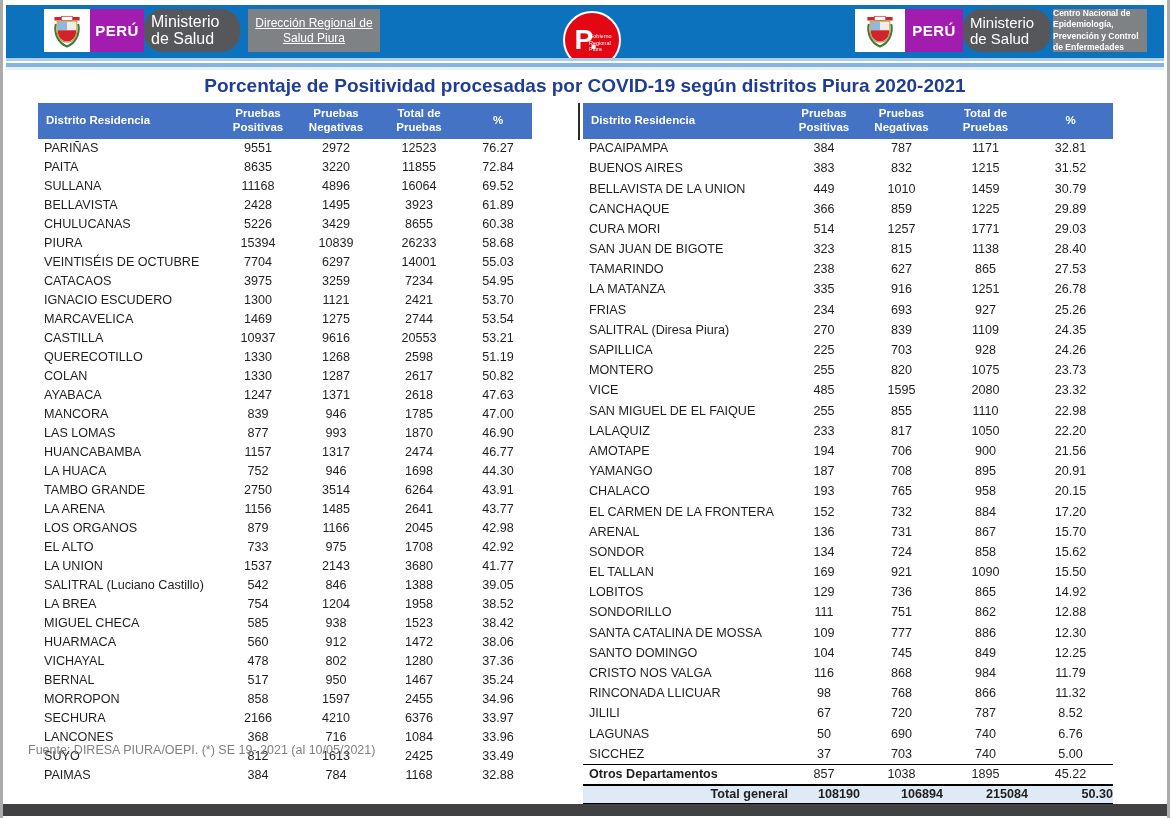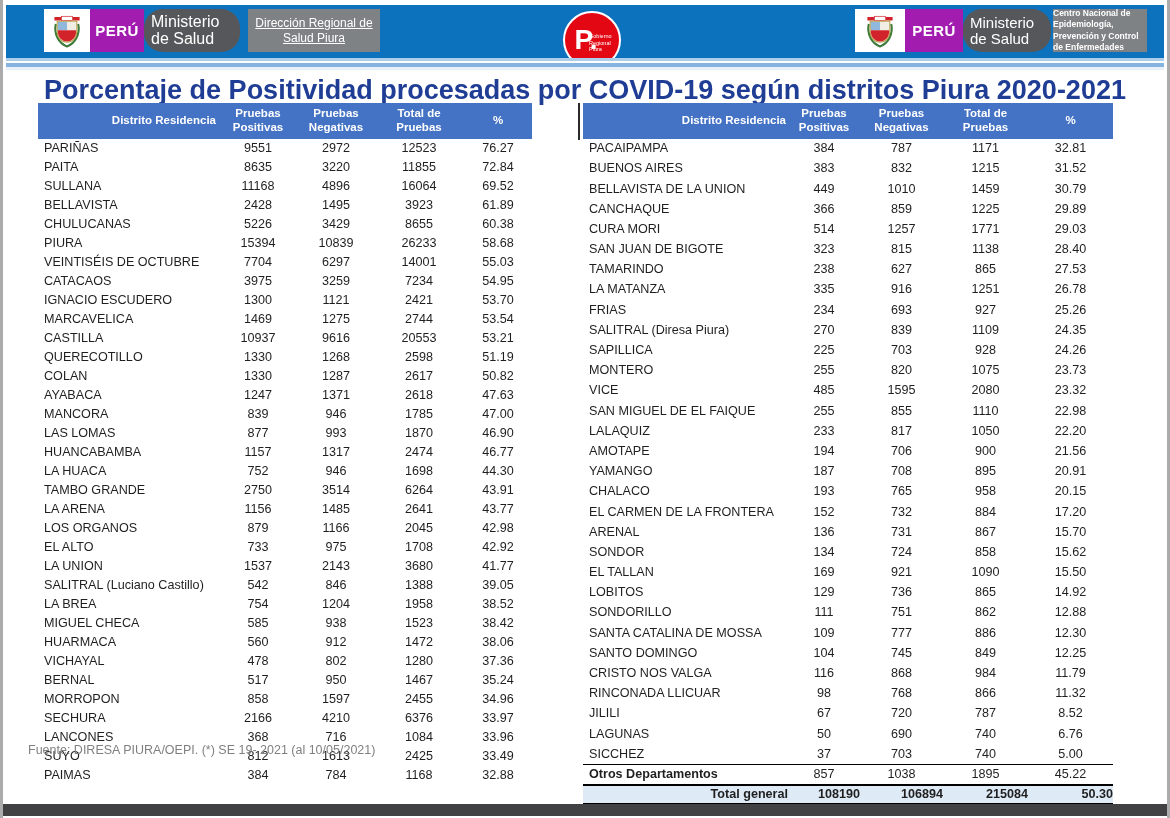--- a/index.html
+++ b/index.html
@@ -59,34 +59,34 @@
   }
   .p-letter { color: #ffffff; font-weight: bold; font-size: 28px; margin-right: 12px; }
   .p-label {
     position: absolute; right: 6px; bottom: 14px; width: 24px;
     color: #ffffff; font-size: 5.5px; line-height: 1.2; text-align: left;
   }
 
   
   .title {
     position: absolute; left: 0; right: 0; top: 75px;
-    text-align: center; font-size: 27px; font-weight: bold; color: #1f3d94;
+    text-align: center; font-size: 19px; font-weight: bold; color: #1f3d94;
   }
 
   
   .table-wrap { position: absolute; top: 103px; }
   .left-table  { left: 38px;  width: 494px; }
   .right-table { left: 583px; width: 530px; }
   table { border-collapse: collapse; table-layout: fixed; width: 100%; }
   thead th {
     background: #4472c4; color: #ffffff; font-weight: bold;
     font-size: 11.5px; line-height: 1.2; height: 36px;
     vertical-align: middle; text-align: center; padding: 2px 2px;
   }
-  thead th:first-child { text-align: right; padding-left: 8px; }
+  thead th:first-child { text-align: left; padding-left: 8px; }
   tbody td {
     font-size: 12.6px; color: #1f1f1f; text-align: center;
     padding: 0; line-height: 1.1; white-space: nowrap; overflow: hidden;
   }
   tbody td:first-child { text-align: left; padding-left: 6px; }
   .left-table  tbody td { height: 19px; }
   .right-table tbody td { height: 20.2px; }
   tr.otros td { border-top: 1.5px solid #000000; font-weight: normal; }
   tr.otros td:first-child { font-weight: bold; }
   tr.total td {

